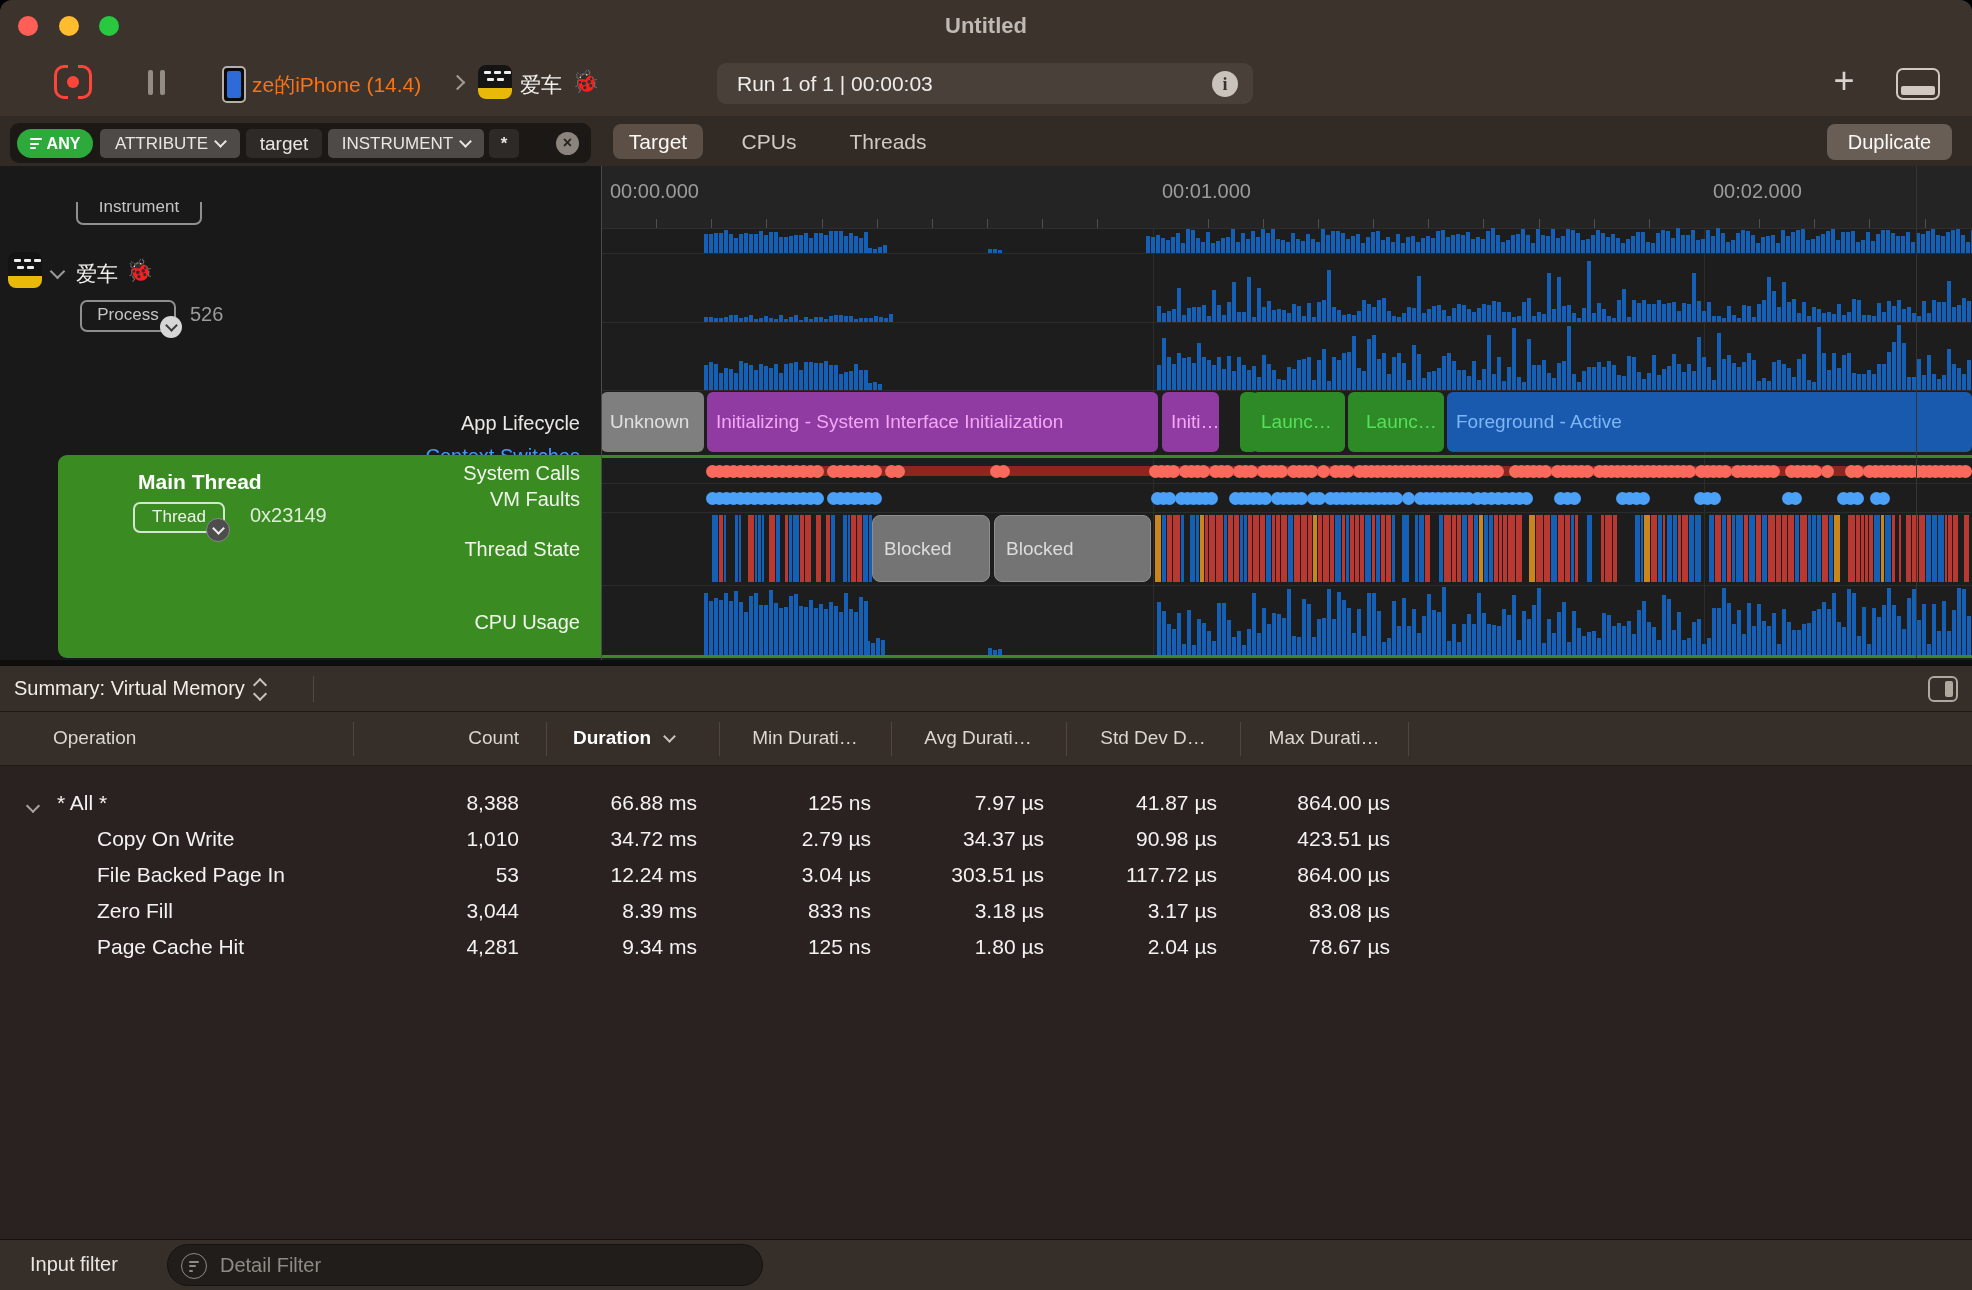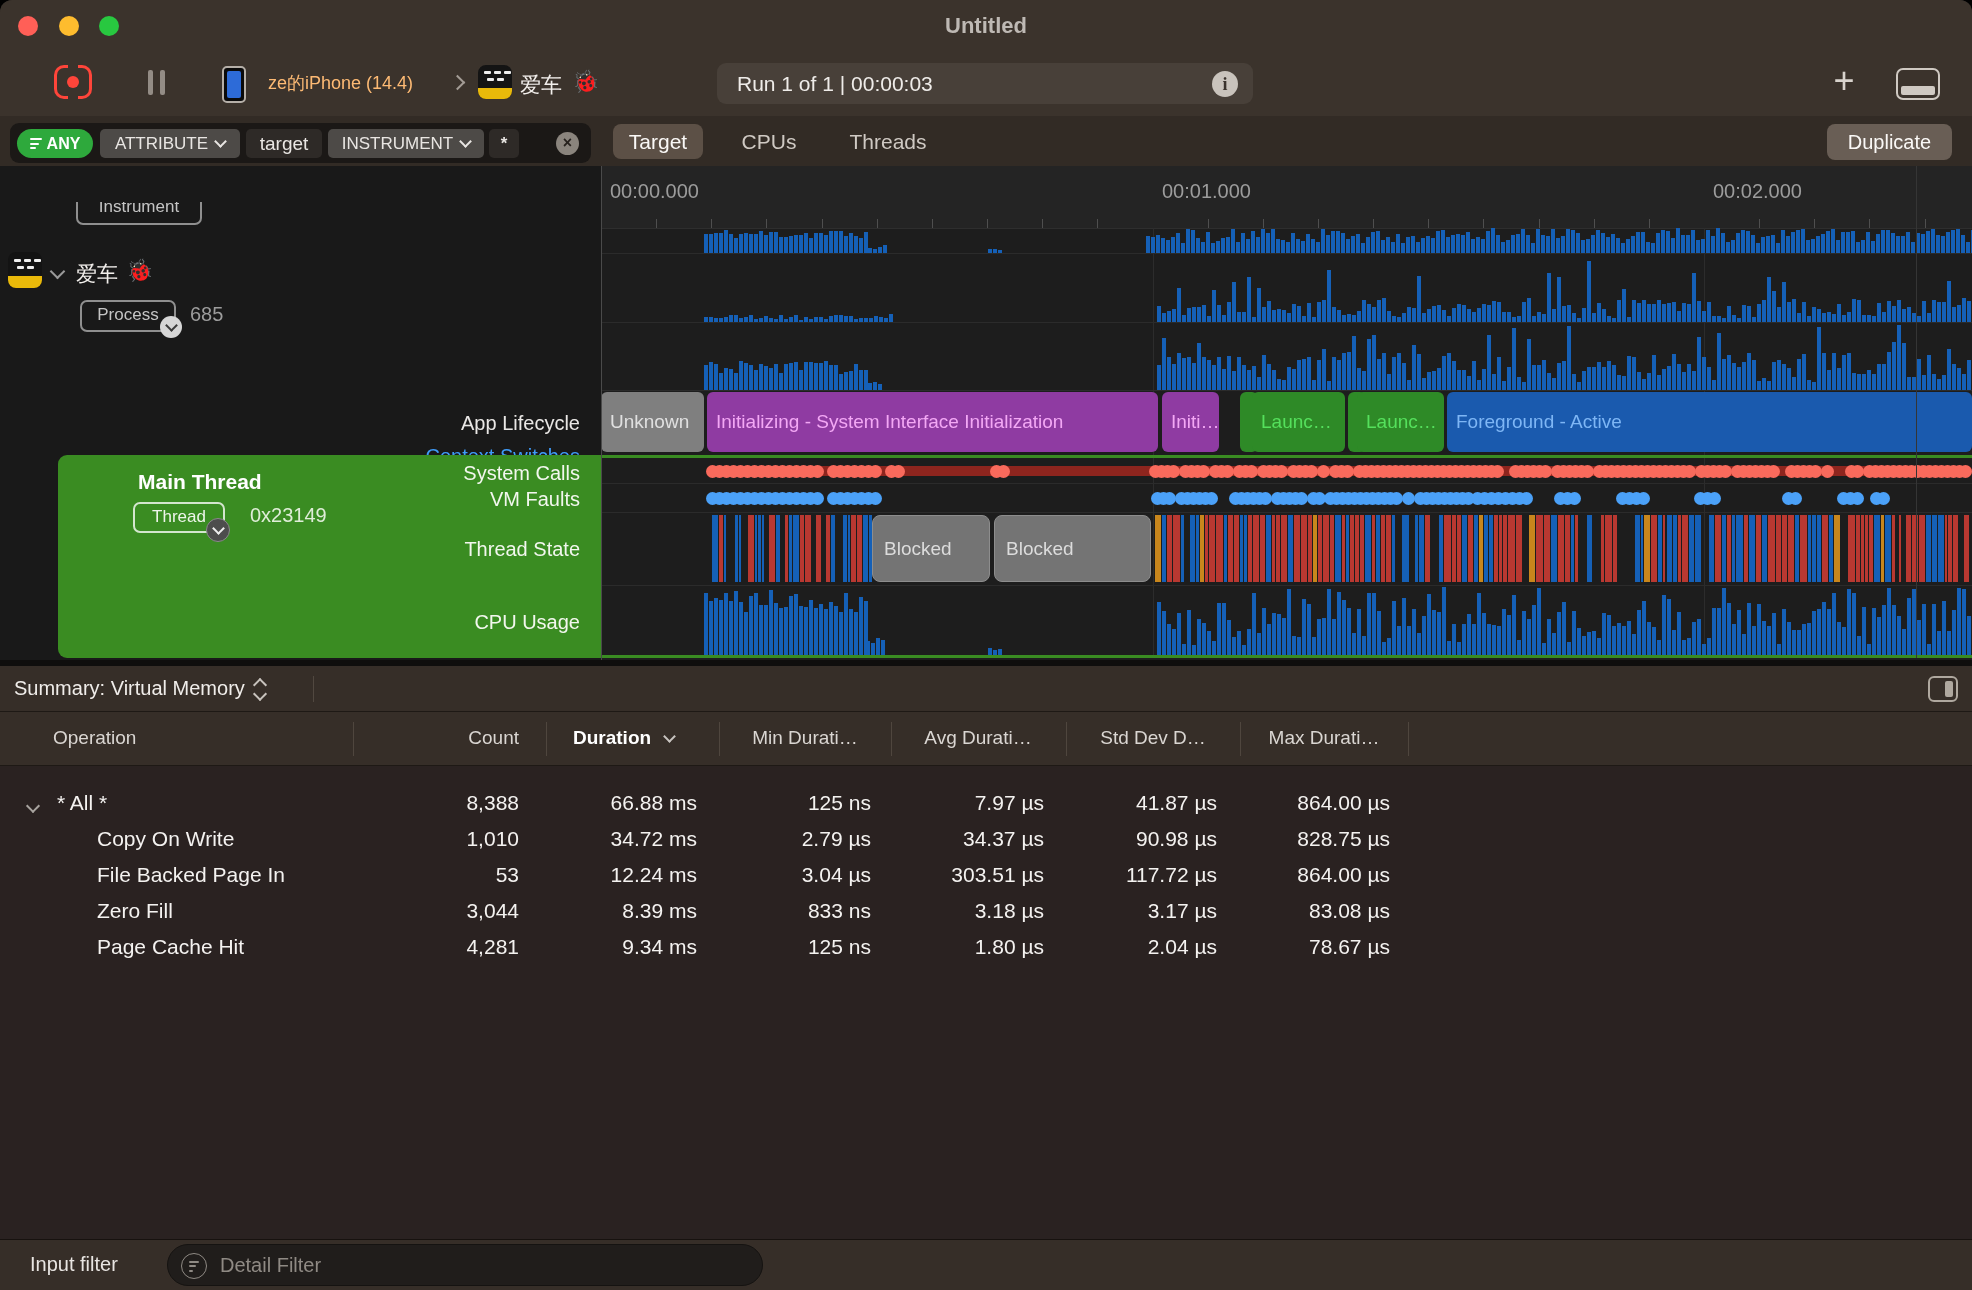--- a/index.html
+++ b/index.html
@@ -14,21 +14,21 @@
   #win-title{position:absolute;left:0;right:0;top:13px;text-align:center;font-size:22px;font-weight:bold;color:#beb9b4;}
   .rec-wrap{position:absolute;left:54px;top:10px;width:38px;height:34px;}
   .rec-b{position:absolute;top:0;width:11px;height:28px;border:3px solid #ff453a;}
   .rec-b.l{left:0;border-right:none;border-radius:10px 0 0 10px;}
   .rec-b.r{right:0;border-left:none;border-radius:0 10px 10px 0;}
   .rec-dot{position:absolute;left:13px;top:11px;width:12px;height:12px;border-radius:50%;background:#ff453a;}
   .pause-bar{position:absolute;top:0;width:5px;height:25px;background:#938c85;border-radius:2px;}
   #pause{position:absolute;left:148px;top:15px;width:18px;height:25px;}
   #iphone-icon{position:absolute;left:222px;top:11px;width:20px;height:33px;border:2px solid #b5afa8;border-radius:5px;background:#0a0a0a;}
   #iphone-icon .scr{position:absolute;inset:3px;background:#2d6bd8;border-radius:2px;}
-  #device-text{position:absolute;left:268px;top:16px;font-size:18px;color:#fdba74;}
+  #device-text{position:absolute;left:252px;top:16px;font-size:21px;color:#f97316;}
   .chev{display:inline-block;width:9px;height:9px;border-right:2px solid currentColor;border-bottom:2px solid currentColor;}
   .chev.right{transform:rotate(-45deg);}
   .chev.down{transform:rotate(45deg);}
   #crumb-chev{position:absolute;left:452px;top:22px;color:#a39c95;}
   #app-icon{position:absolute;left:478px;top:10px;width:34px;height:34px;background:#141414;border-radius:8px;overflow:hidden;}
   #app-icon .band{position:absolute;left:0;right:0;bottom:0;height:11px;background:#e9b90a;}
   #app-icon .dr{position:absolute;display:flex;gap:3px;}
   #app-icon .dr span{display:block;width:7px;height:2.5px;background:#eee;border-radius:1px;}
   #app-name{position:absolute;left:520px;top:16px;font-size:21px;color:#f2efec;}
   #app-emoji{position:absolute;left:572px;top:14px;font-size:22px;}
@@ -1482,21 +1482,21 @@
           </div>
         <div class="band"></div>
       </div>
       <span id="proc-chev" class="chev down"></span>
       <div id="proc-name">爱车</div>
       <div id="proc-emoji">🐞</div>
       <div id="proc-badge" class="outline-badge">Process</div>
       <div id="proc-circ" class="circ-chev">
           <span class="chev down"></span>
         </div>
-      <div id="proc-pid">685</div>
+      <div id="proc-pid">526</div>
       <div class="blue-label" style="top:279px;">Context Switches</div>
 
       <div class="blue-label" style="top:347px;">CPU Usage</div>
       <div class="white-label" style="top:246px;">App Lifecycle</div>
 
       <div id="green-panel">
         <div id="mt-title">Main Thread</div>
         <div id="mt-badge" class="outline-badge">Thread</div>
         <div id="mt-circ" class="circ-chev">
             <span class="chev down"></span>
@@ -1554,21 +1554,21 @@
         <div class="tcell" style="position: absolute; left: 1217px; transform: translateX(-100%);">41.87 µs</div>
         <div class="tcell" style="position: absolute; left: 1390px; transform: translateX(-100%);">864.00 µs</div>
       </div>
       <div class="trow" style="position: absolute; top: 55px;">
         <div class="tcell" style="position: absolute; left: 97px;">Copy On Write</div>
         <div class="tcell" style="position: absolute; left: 519px; transform: translateX(-100%);">1,010</div>
         <div class="tcell" style="position: absolute; left: 697px; transform: translateX(-100%);">34.72 ms</div>
         <div class="tcell" style="position: absolute; left: 871px; transform: translateX(-100%);">2.79 µs</div>
         <div class="tcell" style="position: absolute; left: 1044px; transform: translateX(-100%);">34.37 µs</div>
         <div class="tcell" style="position: absolute; left: 1217px; transform: translateX(-100%);">90.98 µs</div>
-        <div class="tcell" style="position: absolute; left: 1390px; transform: translateX(-100%);">828.75 µs</div>
+        <div class="tcell" style="position: absolute; left: 1390px; transform: translateX(-100%);">423.51 µs</div>
       </div>
       <div class="trow" style="position: absolute; top: 91px;">
         <div class="tcell" style="position: absolute; left: 97px;">File Backed Page In</div>
         <div class="tcell" style="position: absolute; left: 519px; transform: translateX(-100%);">53</div>
         <div class="tcell" style="position: absolute; left: 697px; transform: translateX(-100%);">12.24 ms</div>
         <div class="tcell" style="position: absolute; left: 871px; transform: translateX(-100%);">3.04 µs</div>
         <div class="tcell" style="position: absolute; left: 1044px; transform: translateX(-100%);">303.51 µs</div>
         <div class="tcell" style="position: absolute; left: 1217px; transform: translateX(-100%);">117.72 µs</div>
         <div class="tcell" style="position: absolute; left: 1390px; transform: translateX(-100%);">864.00 µs</div>
       </div>

